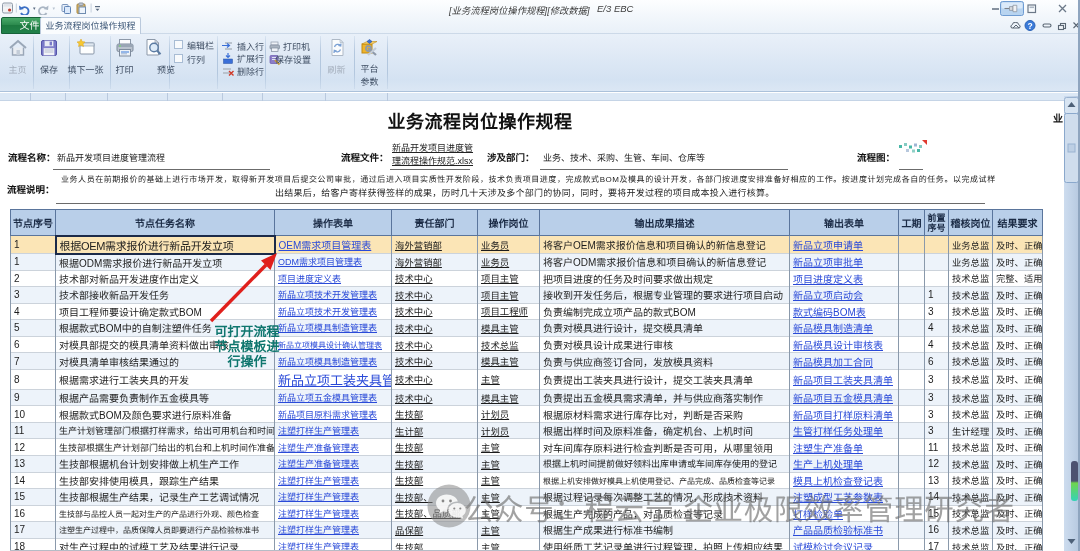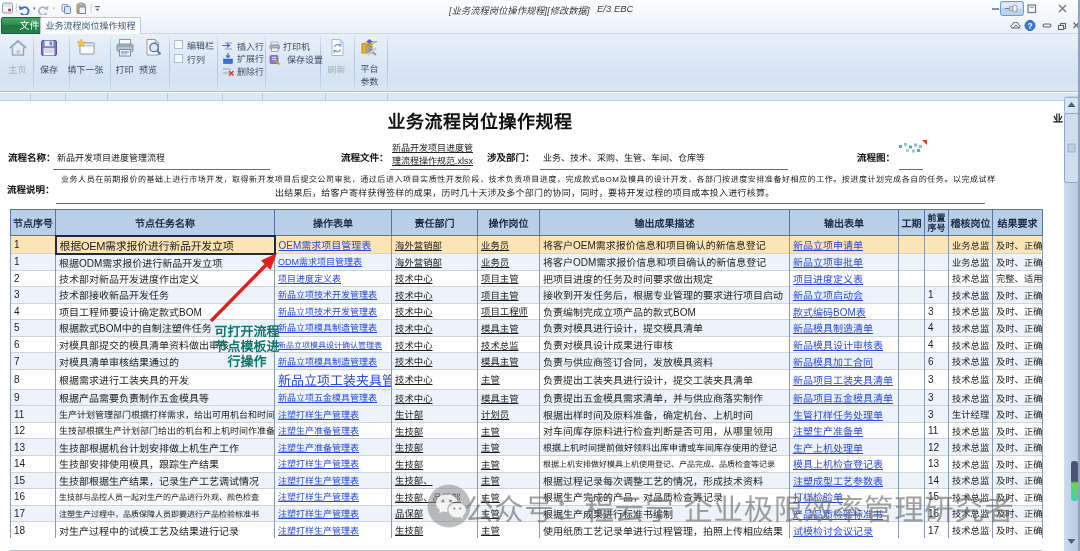--- a/index.html
+++ b/index.html
@@ -145,21 +145,21 @@
     <rect x="7" y="14.5" width="8" height="1" fill="#3a7ad9"></rect>
     <rect x="7" y="16.3" width="6" height="1" fill="#9fb4d0"></rect>
   </svg>
 <div class="abs rlbl" style="left:99.5px;top:63px;width:50px;">打印</div>
 <svg class="abs" style="left:141.5px;top:37px" width="22" height="22" viewBox="0 0 22 22">
     <path d="M5 2.5 h8 l3.5 3.5 v12 h-11.5z" fill="#fdfeff" stroke="#8d99a9"></path>
     <path d="M13 2.5 l3.5 3.5 h-3.5z" fill="#dbe3ec" stroke="#8d99a9" stroke-width=".7"></path>
     <circle cx="12" cy="10.5" r="4.2" fill="#cfe3f5" fill-opacity=".7" stroke="#5c7ca3" stroke-width="1.4"></circle>
     <path d="M15 13.5 l3.5 3.8" stroke="#5c7ca3" stroke-width="2"></path>
   </svg>
-<div class="abs rlbl" style="left:123px;top:63px;width:50px;">预览</div>
+<div class="abs rlbl" style="left:141px;top:63px;width:50px;">预览</div>
 <svg class="abs" style="left:325.5px;top:37px" width="22" height="22" viewBox="0 0 22 22">
     <path d="M6 2.5 h8 l3 3 v13 h-11z" fill="#fbfcfd" stroke="#aeb9c6"></path>
     <path d="M14 2.5 l3 3 h-3z" fill="#e3e9f0" stroke="#aeb9c6" stroke-width=".7"></path>
     <path d="M8.5 10 a3.5 3.5 0 0 1 6-1.5 M15 6.5 l-.3 2.5 -2.4-.6" fill="none" stroke="#7aa0d4" stroke-width="1.3"></path>
     <path d="M14.5 12.5 a3.5 3.5 0 0 1 -6 1.2 M8 16 l.3-2.6 2.4.7" fill="none" stroke="#7aa0d4" stroke-width="1.3"></path>
   </svg>
 <div class="abs rlbl dis" style="left:311.5px;top:63px;width:50px;">刷新</div>
 <svg class="abs" style="left:358.5px;top:37px" width="22" height="22" viewBox="0 0 22 22">
     <rect x="3" y="7" width="10" height="9" fill="#f0b429" stroke="#c08a14"></rect>
     <path d="M3 7 l5-2.5 10 0 -5 2.5z" fill="#f8d06a" stroke="#c08a14" stroke-width=".6"></path>
@@ -194,21 +194,21 @@
     <rect x="3" y="2" width="7" height="3" fill="#eef2f7" stroke="#8d99a9" stroke-width=".7"></rect>
     <rect x="2" y="5" width="9.5" height="4" rx="1" fill="#a9b3c0" stroke="#7e8b9c" stroke-width=".7"></rect>
     <rect x="3.5" y="8" width="6.5" height="3.5" fill="#eef2f7" stroke="#7e8b9c" stroke-width=".7"></rect>
   </svg>
 <div class="abs slbl" style="left:283px;top:39.5px;">打印机</div>
 <svg class="abs" style="left:268px;top:53px" width="14" height="13" viewBox="0 0 14 13">
     <rect x="2" y="2.5" width="8" height="8" rx="1" fill="#8c7ec9" stroke="#6a5aaf" stroke-width=".7"></rect>
     <path d="M7 7 l4.5 4.5" stroke="#c79a3b" stroke-width="1.8"></path>
     <path d="M4 4.5 h4 M4 6.5 h4" stroke="#e8ecf4" stroke-width=".9"></path>
   </svg>
-<div class="abs slbl" style="left:287px;top:53px;">保存设置</div>
+<div class="abs slbl" style="left:275px;top:53px;">保存设置</div>
 
 <div class="abs" id="doc"></div>
 <div class="abs" id="dtitle">业务流程岗位操作规程</div>
 <div class="abs flabel" style="left:8px;top:150px;">流程名称：</div>
 <div class="abs fval" style="left:57px;top:151px;">新品开发项目进度管理流程</div>
 <div class="abs uline" style="left:53px;top:169px;width:217px;"></div>
 <div class="abs flabel" style="left:341px;top:150px;">流程文件：</div>
 <div class="abs fval lk" style="left:392px;top:142px;line-height:12.5px;">新品开发项目进度管<br>理流程操作规范.xlsx</div>
 <div class="abs uline" style="left:390px;top:169px;width:80px;"></div>
 <div class="abs flabel" style="left:487px;top:150px;">涉及部门：</div>
@@ -384,20 +384,33 @@
         <td class="t3" style="font-size:9px"><span class="lk">新品立项五金模具管理表</span></td>
         <td class="t4">技术中心</td>
         <td class="t5">模具主管</td>
         <td class="t6" style="font-size:10px">负责提出五金模具需求清单，并与供应商落实制作</td>
         <td class="t7" style="font-size:10px"><span class="lk">新品项目五金模具清单</span></td>
         <td class="t8"></td>
         <td class="t9">3</td>
         <td class="t10">技术总监</td>
         <td class="t11">及时、正确</td>
       </tr>
+<tr class="">
+        <td class="t1">10</td>
+        <td class="t2" style="font-size:10px">根据款式BOM及颜色要求进行原料准备</td>
+        <td class="t3" style="font-size:9px"><span class="lk">新品项目原料需求管理表</span></td>
+        <td class="t4">生技部</td>
+        <td class="t5">计划员</td>
+        <td class="t6" style="font-size:10px">根据原材料需求进行库存比对，判断是否采购</td>
+        <td class="t7" style="font-size:10px"><span class="lk">新品项目打样原料清单</span></td>
+        <td class="t8"></td>
+        <td class="t9">3</td>
+        <td class="t10">技术总监</td>
+        <td class="t11">及时、正确</td>
+      </tr>
 <tr class="alt">
         <td class="t1">11</td>
         <td class="t2" style="font-size:9px">生产计划管理部门根据打样需求，给出可用机台和时间</td>
         <td class="t3" style="font-size:9px"><span class="lk">注塑打样生产管理表</span></td>
         <td class="t4">生计部</td>
         <td class="t5">计划员</td>
         <td class="t6" style="font-size:10px">根据出样时间及原料准备，确定机台、上机时间</td>
         <td class="t7" style="font-size:10px"><span class="lk">生管打样任务处理单</span></td>
         <td class="t8"></td>
         <td class="t9">3</td>

